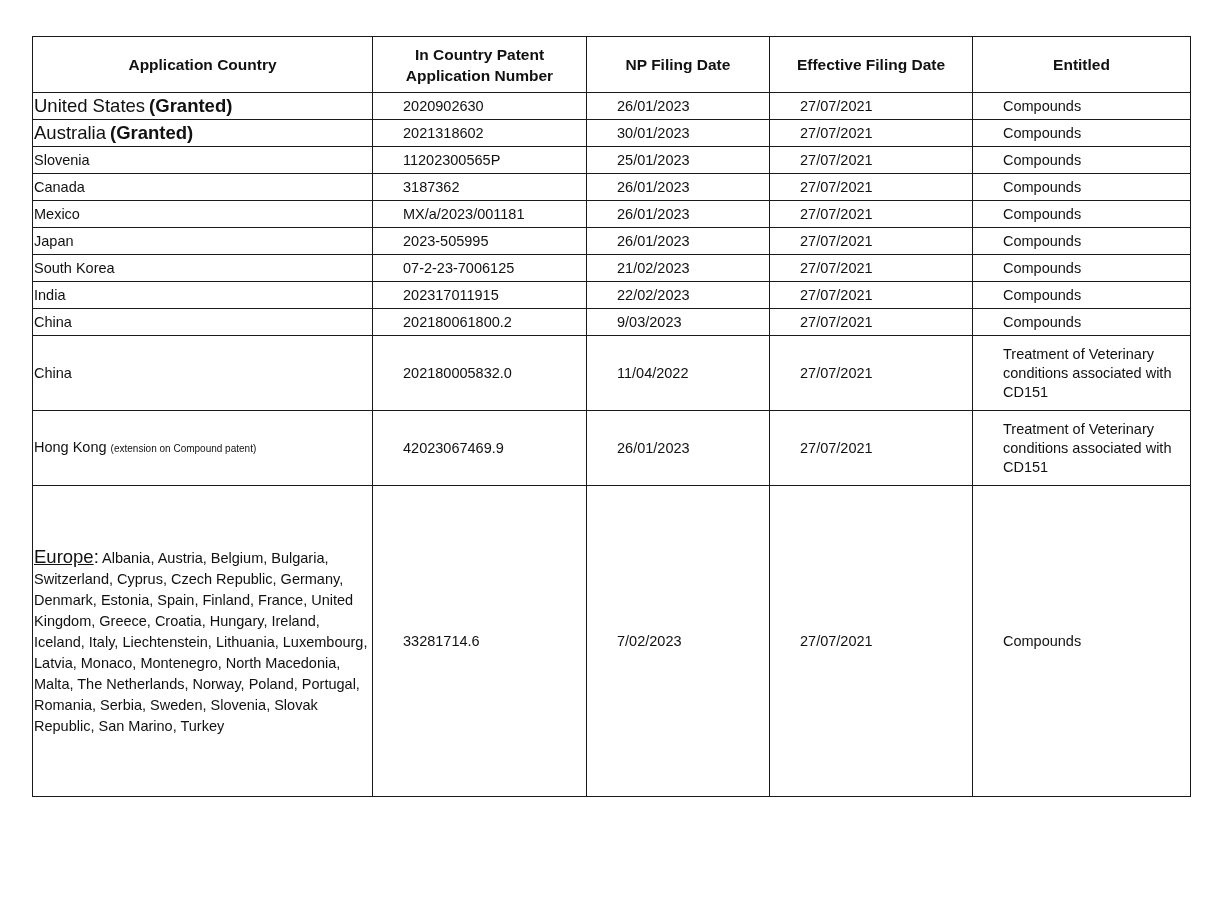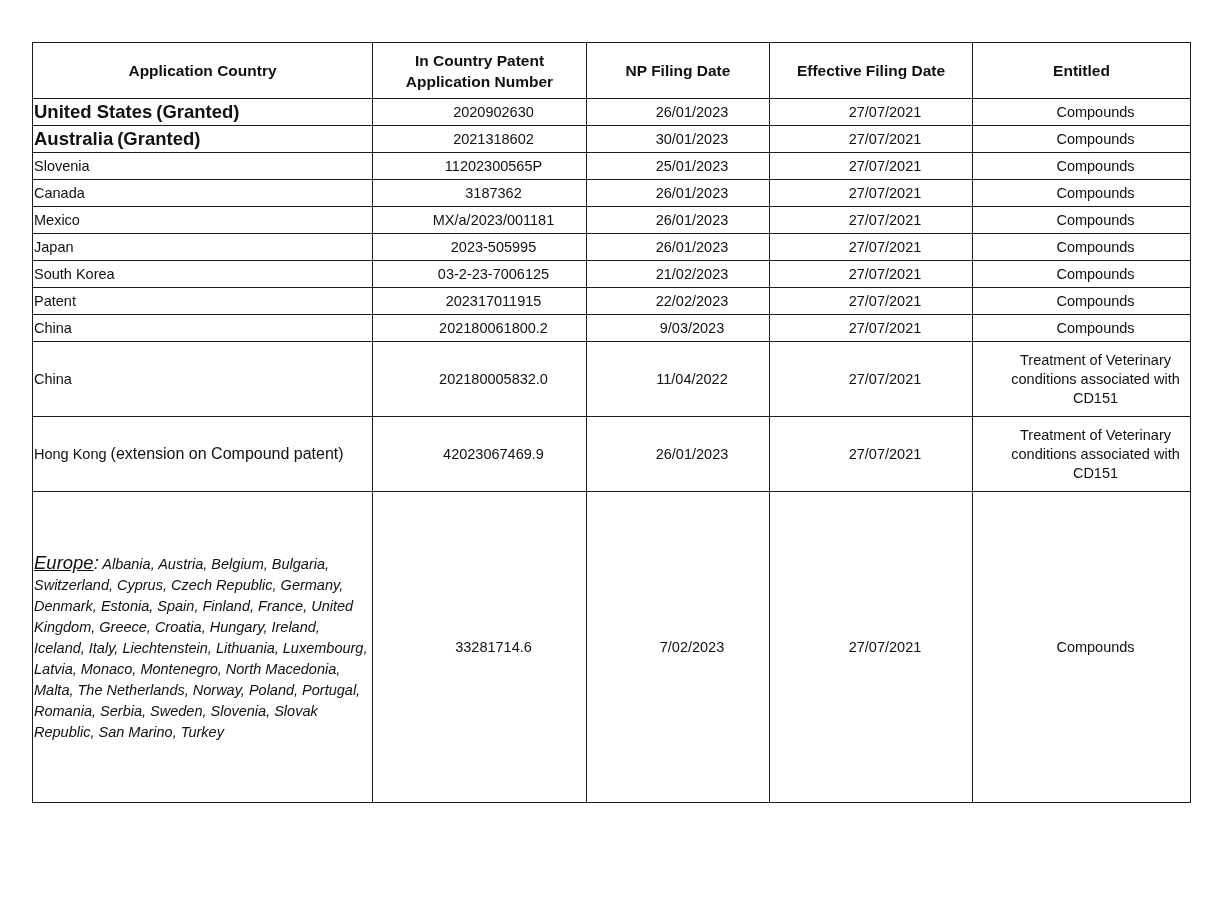--- a/index.html
+++ b/index.html
@@ -10,52 +10,52 @@
     body {
       width: 1222px;
       height: 904px;
       position: relative;
       font-family: "Liberation Sans", "DejaVu Sans", sans-serif;
       color: #111111;
     }
     table.patents {
       position: absolute;
       left: 32px;
-      top: 42px;
+      top: 36px;
       width: 1158px;
       border-collapse: collapse;
       table-layout: fixed;
     }
     table.patents th,
     table.patents td {
       border: 1.5px solid #1a1a1a;
       padding: 0 2px;
       font-size: 14.5px;
       line-height: 19px;
       vertical-align: middle;
     }
     table.patents th {
       font-weight: bold;
       text-align: center;
       font-size: 15.5px;
       height: 55px;
       line-height: 21px;
     }
-    table.patents td.c { text-align: center; padding-left: 30px; }
+    table.patents td.c { text-align: left; padding-left: 30px; }
     table.patents td.l { text-align: left; padding-left: 1px; }
     tr.r-std td { height: 26px; }
     tr.r-tall td { height: 74px; }
     tr.r-europe td { height: 310px; }
-    .country-big { font-size: 18.5px; font-weight: bold; }
+    .country-big { font-size: 18.5px; }
     .granted { font-weight: bold; }
-    .note { font-size: 16px; }
+    .note { font-size: 10px; }
     .europe-label { font-size: 18.5px; text-decoration: underline; }
     .europe-colon { font-size: 18.5px; }
     .europe-list { font-size: 14.5px; line-height: 21px; }
-    .europe-cell { padding-right: 4px !important; font-style: italic; }
+    .europe-cell { padding-right: 4px !important; }
   </style>
 </head>
 <body>
 
 <table class="patents">
   <colgroup>
     <col style="width:340px">
     <col style="width:214px">
     <col style="width:183px">
     <col style="width:203px">
@@ -122,28 +122,28 @@
     <tr class="r-std">
       <td class="l">Japan</td>
       <td class="c">2023-505995</td>
       <td class="c">26/01/2023</td>
       <td class="c">27/07/2021</td>
       <td class="c">Compounds</td>
     </tr>
 
     <tr class="r-std">
       <td class="l">South Korea</td>
-      <td class="c">03-2-23-7006125</td>
+      <td class="c">07-2-23-7006125</td>
       <td class="c">21/02/2023</td>
       <td class="c">27/07/2021</td>
       <td class="c">Compounds</td>
     </tr>
 
     <tr class="r-std">
-      <td class="l">Patent</td>
+      <td class="l">India</td>
       <td class="c">202317011915</td>
       <td class="c">22/02/2023</td>
       <td class="c">27/07/2021</td>
       <td class="c">Compounds</td>
     </tr>
 
     <tr class="r-std">
       <td class="l">China</td>
       <td class="c">202180061800.2</td>
       <td class="c">9/03/2023</td>

